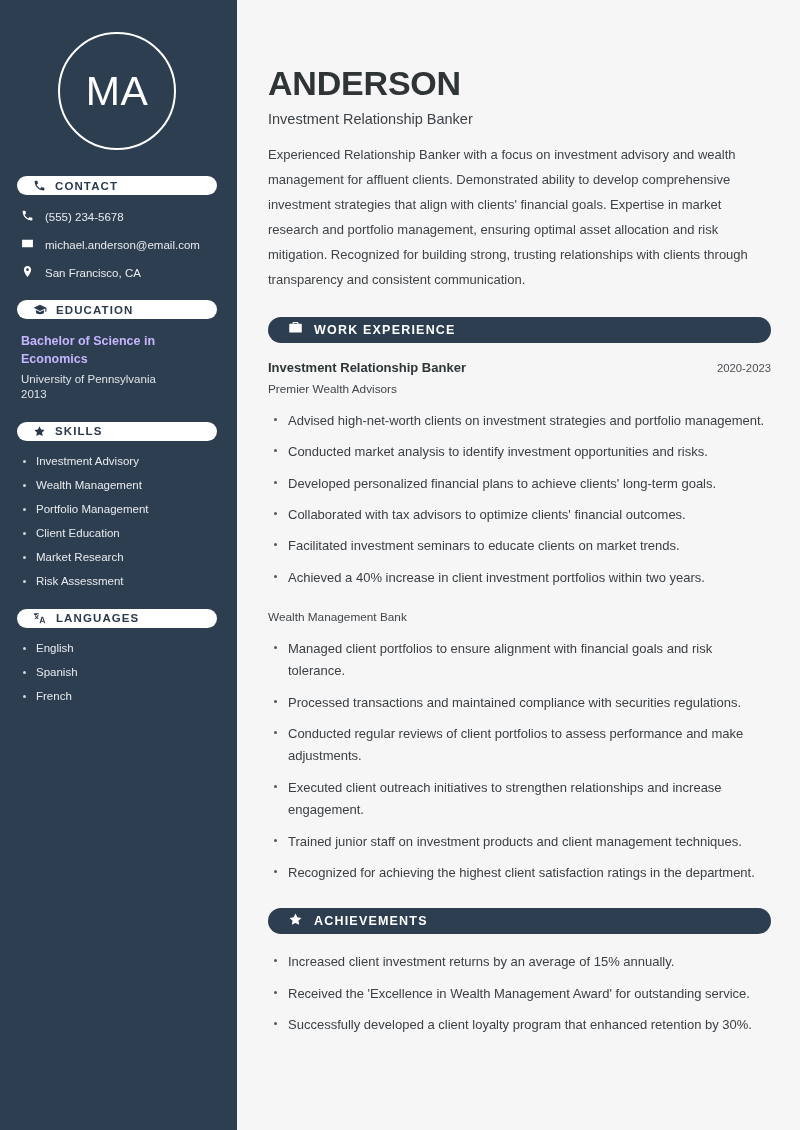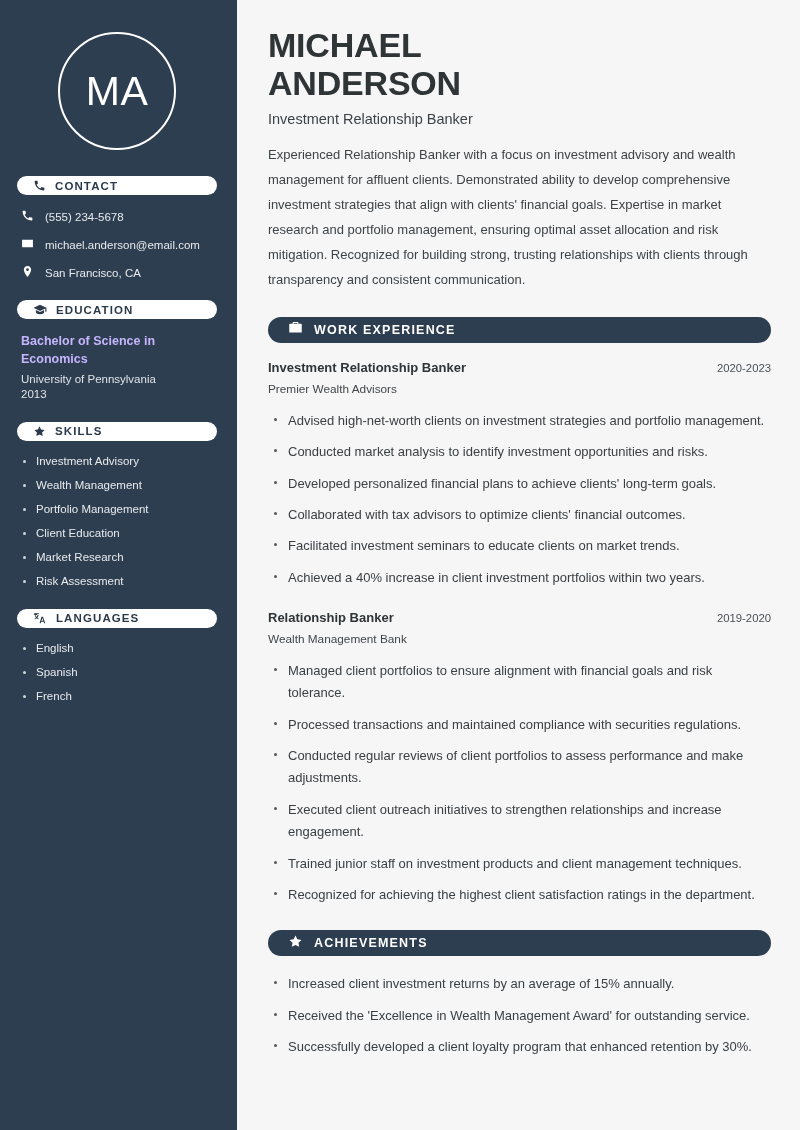--- a/index.html
+++ b/index.html
@@ -211,21 +211,21 @@
       <li>English</li>
       <li>Spanish</li>
       <li>French</li>
     </ul>
 
   </aside>
 
   <main class="main">
 
     <h1 class="name">
-      <span>MICHAEL</span><br>
+      <br>
       <span>ANDERSON</span>
     </h1>
     <div class="role">Investment Relationship Banker</div>
 
     <p class="summary">Experienced Relationship Banker with a focus on investment advisory and wealth management for affluent clients. Demonstrated ability to develop comprehensive investment strategies that align with clients' financial goals. Expertise in market research and portfolio management, ensuring optimal asset allocation and risk mitigation. Recognized for building strong, trusting relationships with clients through transparency and consistent communication.</p>
 
     <div class="sec-bar">
       <span>
         <svg width="15" height="15" viewBox="0 0 24 24" fill="#ffffff">
           <path d="M9 3h6c1 0 1.7.8 1.7 1.7V6H21c.6 0 1 .5 1 1v12c0 .6-.4 1-1 1H3c-.6 0-1-.4-1-1V7c0-.5.4-1 1-1h4.3V4.7C7.3 3.8 8 3 9 3zm0 3h6V4.8H9V6z"></path>
@@ -244,24 +244,20 @@
         <li>Advised high-net-worth clients on investment strategies and portfolio management.</li>
         <li>Conducted market analysis to identify investment opportunities and risks.</li>
         <li>Developed personalized financial plans to achieve clients' long-term goals.</li>
         <li>Collaborated with tax advisors to optimize clients' financial outcomes.</li>
         <li>Facilitated investment seminars to educate clients on market trends.</li>
         <li>Achieved a 40% increase in client investment portfolios within two years.</li>
       </ul>
     </div>
 
     <div class="job">
-      <div class="job-head">
-        <span class="job-title">Relationship Banker</span>
-        <span class="job-dates">2019-2020</span>
-      </div>
       <div class="job-company">Wealth Management Bank</div>
       <ul class="main-list exp-bullets">
         <li>Managed client portfolios to ensure alignment with financial goals and risk tolerance.</li>
         <li>Processed transactions and maintained compliance with securities regulations.</li>
         <li>Conducted regular reviews of client portfolios to assess performance and make adjustments.</li>
         <li>Executed client outreach initiatives to strengthen relationships and increase engagement.</li>
         <li>Trained junior staff on investment products and client management techniques.</li>
         <li>Recognized for achieving the highest client satisfaction ratings in the department.</li>
       </ul>
     </div>

